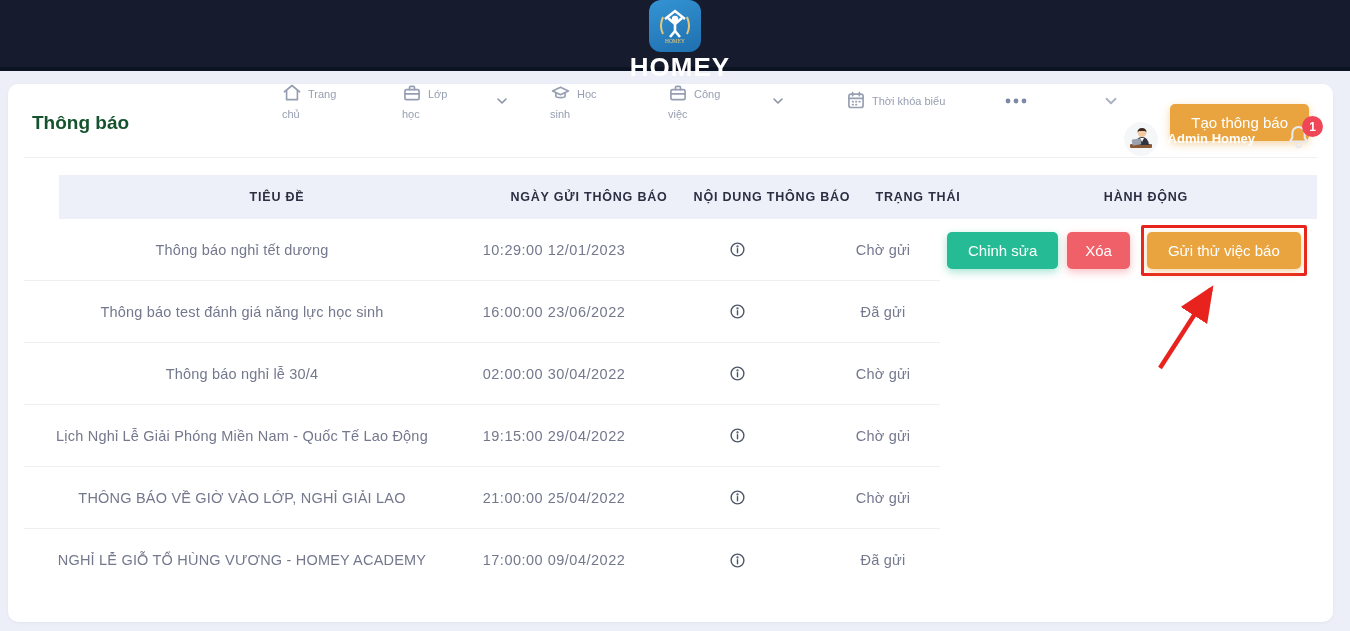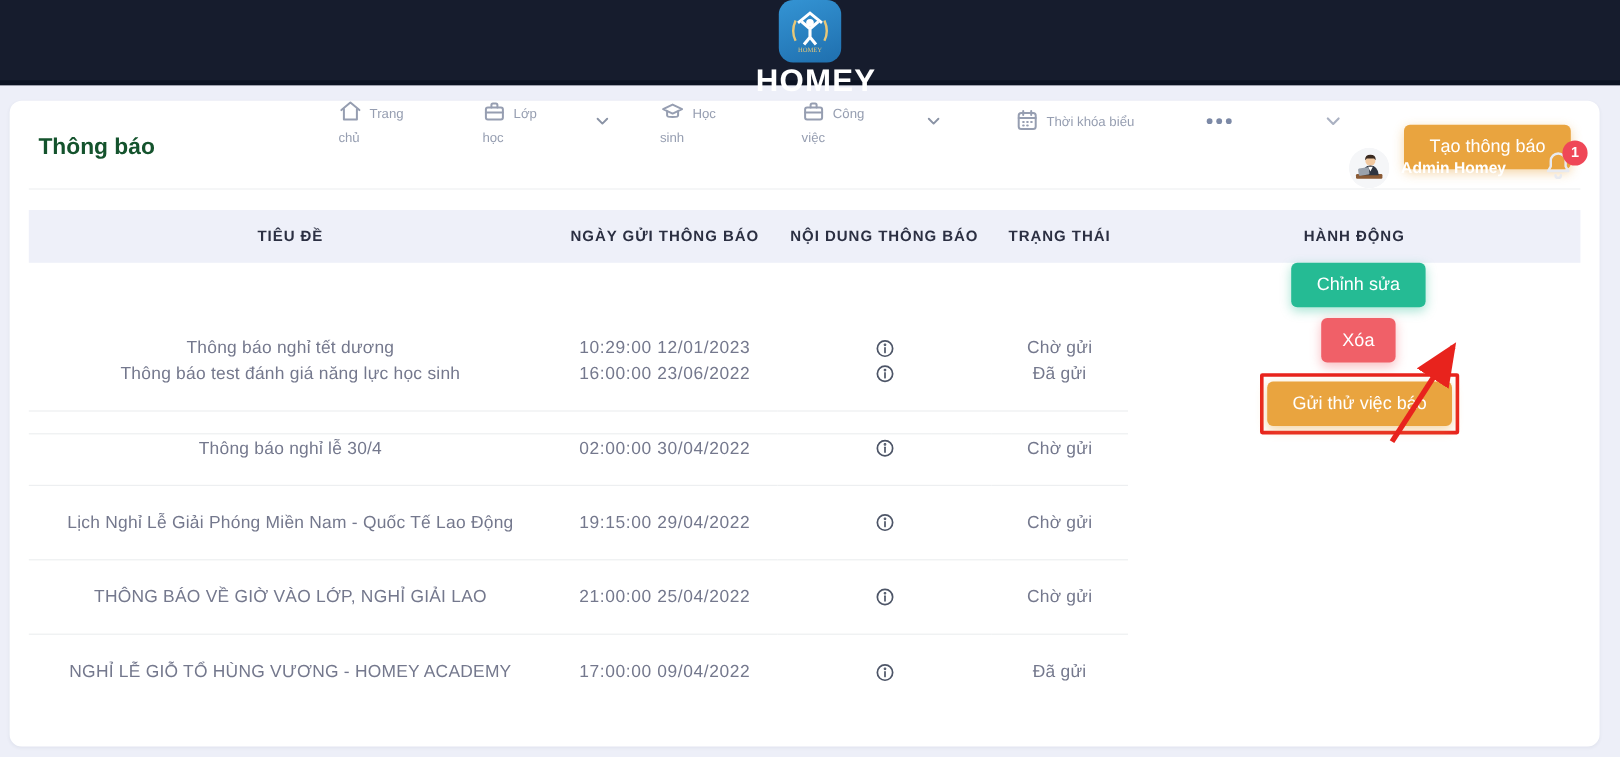--- a/index.html
+++ b/index.html
@@ -54,34 +54,34 @@
   .btn-orange{ background:#e9a43f; box-shadow:0 3px 9px rgba(233,164,63,.45); }
   .btn-teal{ background:#25bb94; box-shadow:0 3px 9px rgba(37,187,148,.40); }
   .btn-red{ background:#f06068; box-shadow:0 3px 9px rgba(240,96,104,.40); padding:10px 18px; }
   .divider{ border:none; border-top:1px solid #eef0f2; margin-top:16px; }
   
   .tbl{ margin-top:17px; }
   .tr{
     display:grid; grid-template-columns:436px 188px 178px 114px 1fr;
     align-items:center;
   }
-  .thead{ background:#eef0f9; height:44px; }
+  .thead{ background:#eef0f9; height:44px;margin-left:35px; }
   .th{
     font-size:12.5px; font-weight:bold; color:#2b2f42; letter-spacing:.8px;
     text-align:center; text-transform:uppercase;
   }
   .trow{ height:62px; }
   .td{
     font-size:14.5px; color:#74788d; text-align:center; letter-spacing:.2px;
     align-self:stretch; display:flex; align-items:center; justify-content:center;
   }
   .trow .bb{ border-bottom:1px solid #edeff1; }
   .trow:last-child .bb{ border-bottom:none; }
   .td.date{ letter-spacing:.5px; }
-  .td.actions{ justify-content:flex-start; padding-left:7px; gap:9px;flex-direction:column; }
+  .td.actions{ justify-content:flex-start; padding-left:7px; gap:9px; }
   .info-btn{ background:none;border:none;cursor:pointer;color:#4d5567;display:flex;align-items:center; }
   .highlight-box{
     border:3px solid #e8231d; border-radius:2px; padding:4px 3px; display:inline-flex; margin-left:2px;
   }
   .annot-arrow{ position:absolute; left:1140px; top:276px; z-index:5; pointer-events:none; }
 </style>
 </head>
 <body>
 
 <div class="navbar">

